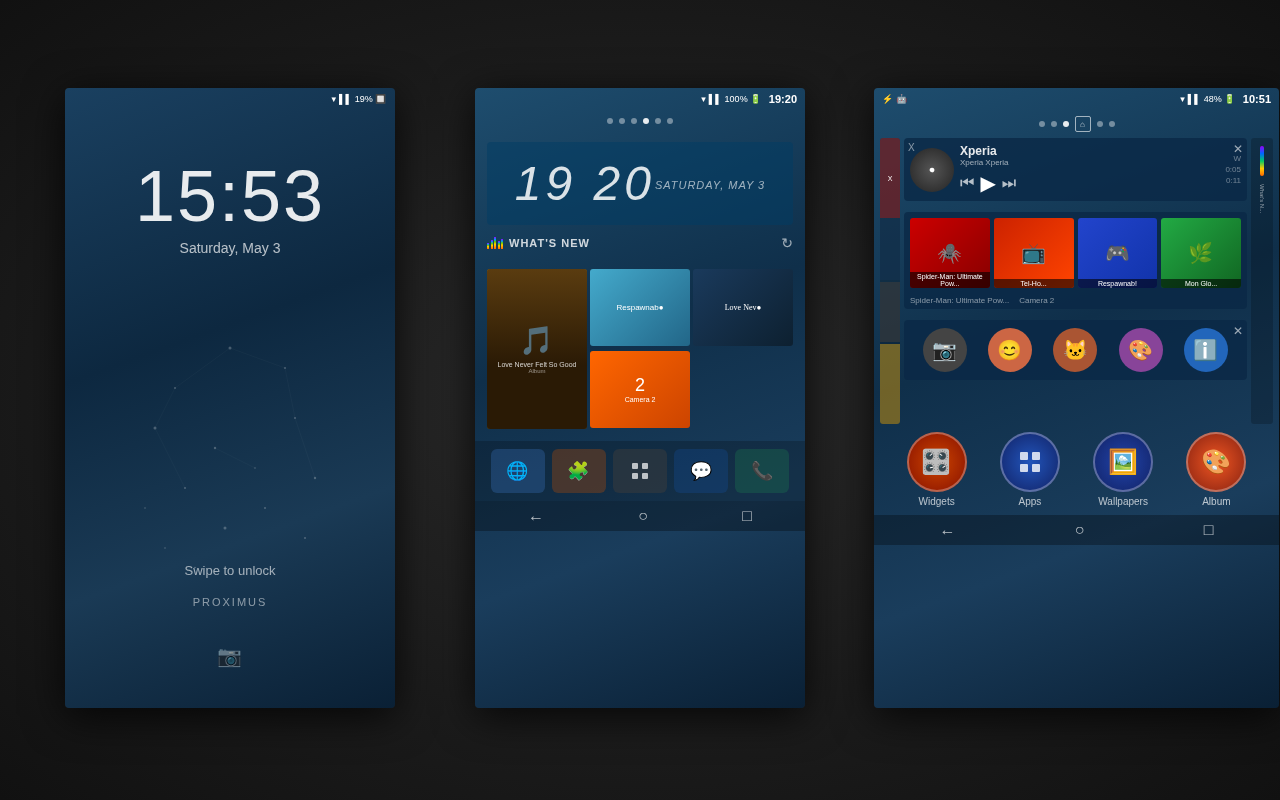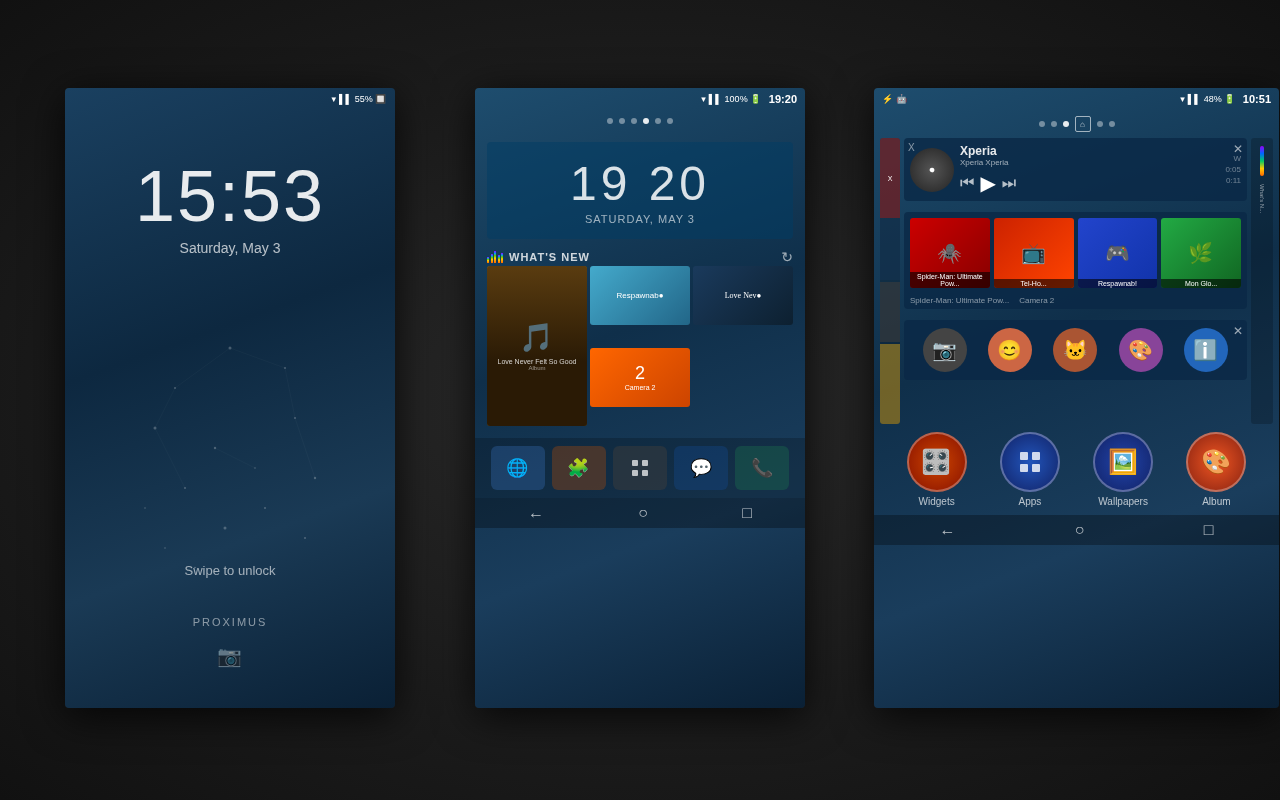--- a/index.html
+++ b/index.html
@@ -118,21 +118,21 @@
       bottom: 130px;
       left: 50%;
       transform: translateX(-50%);
       font-size: 13px;
       color: rgba(255,255,255,0.6);
       white-space: nowrap;
     }
 
     .carrier {
       position: absolute;
-      bottom: 80px;
+      bottom: 100px;
       left: 50%;
       transform: translateX(-50%);
       font-size: 11px;
       color: rgba(255,255,255,0.5);
       letter-spacing: 2px;
     }
 
     .camera-icon-lock {
       position: absolute;
       bottom: 40px;
@@ -180,24 +180,25 @@
     .mic-icon {
       color: rgba(255,255,255,0.6);
       font-size: 16px;
     }
 
     .clock-widget {
       margin: 10px 12px;
       background: rgba(0,60,100,0.5);
       border-radius: 4px;
       display: flex;
-      flex-direction: column;
+      flex-direction: row;
       align-items: center;
       justify-content: center;
       padding: 14px;
+      font-style: italic;
     }
 
     .clock-time-big {
       font-size: 48px;
       font-weight: 100;
       color: rgba(255,255,255,0.85);
       letter-spacing: 4px;
     }
 
     .clock-date-small {
@@ -208,21 +209,21 @@
     }
 
     .whats-new-section {
       margin: 8px 12px;
     }
 
     .whats-new-header {
       display: flex;
       align-items: center;
       justify-content: space-between;
-      margin-bottom: 1px;
+      margin-bottom: 18px;
     }
 
     .whats-new-title {
       display: flex;
       align-items: center;
       gap: 6px;
       font-size: 11px;
       font-weight: bold;
       color: rgba(255,255,255,0.8);
       letter-spacing: 1px;
@@ -257,21 +258,21 @@
       overflow: hidden;
       position: relative;
     }
 
     .app-tile-large {
       height: 160px;
       grid-row: span 2;
     }
 
     .app-tile-small {
-      height: 59px;
+      height: 77px;
     }
 
     
     .dock {
       display: flex;
       justify-content: space-around;
       align-items: center;
       padding: 8px 12px;
       background: rgba(0,0,0,0.2);
       margin-top: auto;
@@ -464,21 +465,21 @@
 <div class="bg"></div>
 
 <div class="phones-container">
 
   <div class="phone phone-left">
 
     <div class="status-bar">
       <div class="status-icons">
         <span>▾</span>
         <span>▌▌</span>
-        <span>55%</span>
+        <span>19%</span>
         <span>🔲</span>
       </div>
     </div>
 
     <svg class="particles-svg" width="270" height="300">
       <g fill="white" opacity="0.6">
         <circle cx="135" cy="80" r="1.5"></circle>
         <circle cx="80" cy="120" r="1"></circle>
         <circle cx="190" cy="100" r="1"></circle>
         <circle cx="60" cy="160" r="1.5"></circle>

